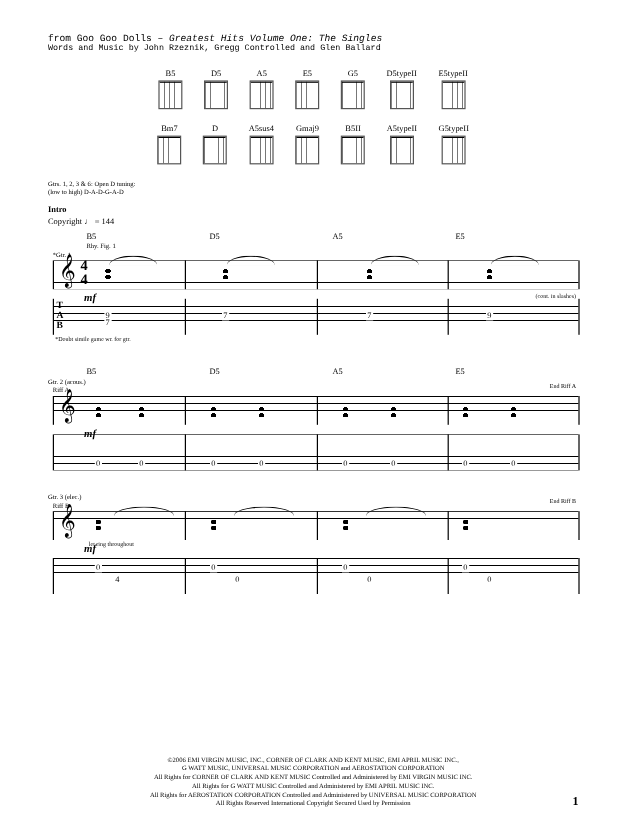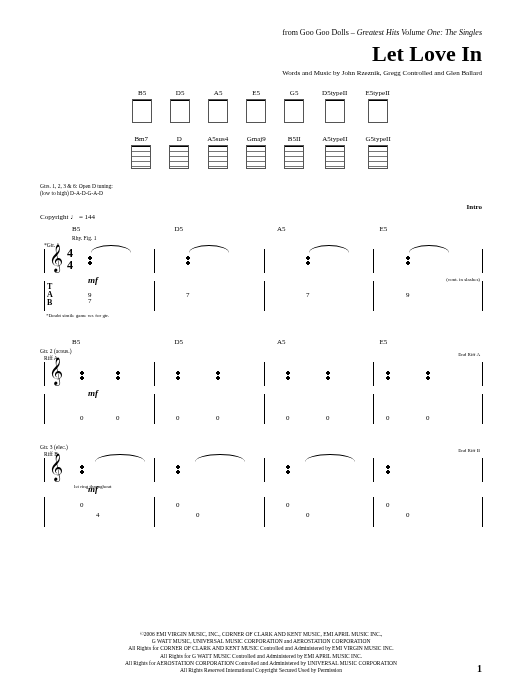--- a/index.html
+++ b/index.html
@@ -5,38 +5,38 @@
   * { margin: 0; padding: 0; box-sizing: border-box; }
   body {
     width: 522px;
     height: 696px;
     background: #fff;
     font-family: Georgia, 'Times New Roman', serif;
     color: #000;
     padding: 28px 40px 20px 40px;
     position: relative;
   }
-  .header { text-align: right; margin-bottom: 10px; }
+  .header { text-align: left; margin-bottom: 10px; font-family: Liberation Mono, monospace; }
   .from-line { font-size: 8px; }
   .from-line .italic { font-style: italic; }
   .title { font-size: 22px; font-weight: bold; margin: 4px 0 2px 0; }
   .credits { font-size: 7px; }
   .chord-row { display: flex; justify-content: center; gap: 18px; margin-top: 12px; }
   .chord-diagram { display: flex; flex-direction: column; align-items: center; }
   .chord-label { font-size: 7px; margin-bottom: 2px; }
   .chord-grid {
     width: 20px; height: 24px;
     background:
       linear-gradient(#000,#000) 0 0/100% 1px no-repeat,
       repeating-linear-gradient(to bottom, #777 0 0.5px, transparent 0.5px 5px),
       repeating-linear-gradient(to right, #777 0 0.5px, transparent 0.5px 4px);
     border: 0.5px solid #555;
   }
   .tuning-note { font-size: 5.5px; margin: 14px 0 6px 0; line-height: 1.3; }
-  .section-label { font-size: 7px; font-weight: bold; margin-bottom: 2px; text-align: right; }
+  .section-label { font-size: 7px; font-weight: bold; margin-bottom: 2px; }
   .tempo { font-size: 7px; margin-bottom: 4px; }
   .system { margin-bottom: 20px; }
   .measure-labels { display: flex; font-size: 7px; margin-left: 32px; margin-bottom: 2px; }
   .measure-labels span { flex: 1; }
   .riff-label { font-size: 5.5px; margin-left: 32px; margin-bottom: 1px; }
   .staff-block { position: relative; margin-left: 4px; }
   .staff-lines {
     height: 24px;
     border-left: 1px solid #000;
     background: repeating-linear-gradient(to bottom, #000 0 0.5px, transparent 0.5px 6px);
@@ -45,21 +45,21 @@
   .tab-lines {
     height: 30px;
     border-left: 1px solid #000;
     background: repeating-linear-gradient(to bottom, #000 0 0.5px, transparent 0.5px 6px);
     margin-top: 8px;
     position: relative;
   }
   .clef { position: absolute; left: 4px; top: -4px; font-size: 24px; font-family: serif; }
   .tab-label { position: absolute; left: 2px; top: 2px; font-size: 8px; line-height: 8px; font-weight: bold; }
   .timesig { position: absolute; left: 22px; top: -2px; font-size: 12px; font-weight: bold; line-height: 12px; }
-  .dyn { position: absolute; left: 44px; top: 26px; font-size: 9px; font-style: italic; font-weight: bold; }
+  .dyn { position: absolute; left: 26px; top: 26px; font-size: 9px; font-style: italic; font-weight: bold; }
   .barline { position: absolute; top: 0; bottom: 0; width: 0.5px; background: #000; }
   .note-cluster {
     position: absolute; width: 12px; height: 10px;
     background:
       radial-gradient(ellipse 4px 3px at 3px 3px, #000 60%, transparent 61%),
       radial-gradient(ellipse 4px 3px at 3px 8px, #000 60%, transparent 61%);
   }
   .slur { position: absolute; width: 40px; height: 8px; border-top: 1px solid #000; border-radius: 50% 50% 0 0 / 100% 100% 0 0; }
   .tab-num { position: absolute; font-size: 7px; background: #fff; padding: 0 1px; }
   .footnote { font-size: 5px; margin-left: 6px; margin-top: 2px; }
@@ -68,21 +68,20 @@
   .page-num { position: absolute; bottom: 22px; right: 40px; font-size: 10px; font-weight: bold; }
   .gtr-label { font-size: 5.5px; margin-bottom: 1px; }
 </style>
 </head>
 <body>
 
 <div class="header">
   <div class="from-line">
     <span>from Goo Goo Dolls – </span><span class="italic">Greatest Hits Volume One: The Singles</span>
   </div>
-  <div class="title">Let Love In</div>
   <div class="credits">Words and Music by John Rzeznik, Gregg Controlled and Glen Ballard</div>
 </div>
 
 <div class="chord-row">
   <div class="chord-diagram">
       <div class="chord-label">B5</div>
       <div class="chord-grid"></div>
     </div>
   <div class="chord-diagram">
       <div class="chord-label">D5</div>

